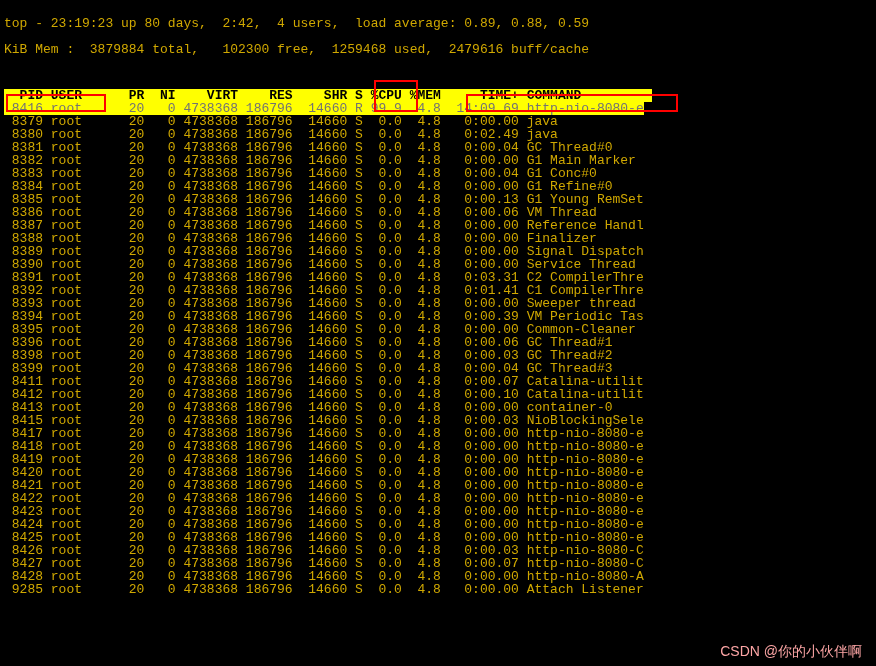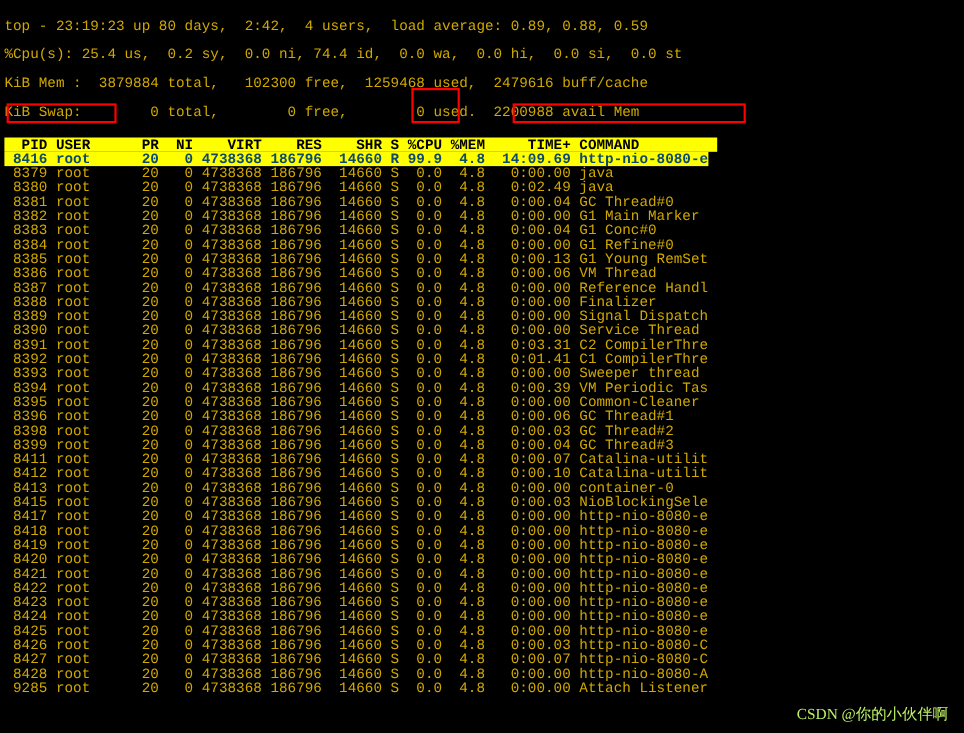--- a/index.html
+++ b/index.html
@@ -16,57 +16,55 @@
   }
   .terminal {
     padding: 4px;
     white-space: pre;
   }
   .header-row {
     background: #ffff00;
     color: #000;
     font-weight: bold;
     display: inline-block;
-    margin-top: 4px;
+    margin-top: 20px;
     position: relative;
   }
   .highlight-row {
     background: #ffff00;
-    color: #0c4a6e;
-    font-weight: bold;
+    color: #737373;
+    font-weight: normal;
     display: inline-block;
     position: relative;
     text-align: center;
   }
   .process-row {
     color: #d0a800;
   }
   .box-red {
     border: 2px solid #ff0000;
     position: absolute;
     pointer-events: none;
     z-index: 10;
   }
   .watermark {
     position: absolute;
     bottom: 8px;
     right: 14px;
-    color: #bef264;
+    color: #fca5a5;
     font-size: 14px;
-    font-family: Liberation Serif, serif;
+    font-family: Liberation Sans, sans-serif;
   }
 </style>
 </head>
 <body>
 
 <div class="terminal">
 <div>top - 23:19:23 up 80 days,  2:42,  4 users,  load average: 0.89, 0.88, 0.59</div>
-<div>%Cpu(s): 25.4 us,  0.2 sy,  0.0 ni, 74.4 id,  0.0 wa,  0.0 hi,  0.0 si,  0.0 st</div>
 <div>KiB Mem :  3879884 total,   102300 free,  1259468 used,  2479616 buff/cache</div>
-<div>KiB Swap:        0 total,        0 free,        0 used.  2200988 avail Mem </div>
 <div class="header-row">  PID USER      PR  NI    VIRT    RES    SHR S %CPU %MEM     TIME+ COMMAND         </div>
 <div id="process-list"><div><span class="highlight-row"> 8416 root      20   0 4738368 186796  14660 R 99.9  4.8  14:09.69 http-nio-8080-e</span></div><div class="process-row"> 8379 root      20   0 4738368 186796  14660 S  0.0  4.8   0:00.00 java</div><div class="process-row"> 8380 root      20   0 4738368 186796  14660 S  0.0  4.8   0:02.49 java</div><div class="process-row"> 8381 root      20   0 4738368 186796  14660 S  0.0  4.8   0:00.04 GC Thread#0</div><div class="process-row"> 8382 root      20   0 4738368 186796  14660 S  0.0  4.8   0:00.00 G1 Main Marker</div><div class="process-row"> 8383 root      20   0 4738368 186796  14660 S  0.0  4.8   0:00.04 G1 Conc#0</div><div class="process-row"> 8384 root      20   0 4738368 186796  14660 S  0.0  4.8   0:00.00 G1 Refine#0</div><div class="process-row"> 8385 root      20   0 4738368 186796  14660 S  0.0  4.8   0:00.13 G1 Young RemSet</div><div class="process-row"> 8386 root      20   0 4738368 186796  14660 S  0.0  4.8   0:00.06 VM Thread</div><div class="process-row"> 8387 root      20   0 4738368 186796  14660 S  0.0  4.8   0:00.00 Reference Handl</div><div class="process-row"> 8388 root      20   0 4738368 186796  14660 S  0.0  4.8   0:00.00 Finalizer</div><div class="process-row"> 8389 root      20   0 4738368 186796  14660 S  0.0  4.8   0:00.00 Signal Dispatch</div><div class="process-row"> 8390 root      20   0 4738368 186796  14660 S  0.0  4.8   0:00.00 Service Thread</div><div class="process-row"> 8391 root      20   0 4738368 186796  14660 S  0.0  4.8   0:03.31 C2 CompilerThre</div><div class="process-row"> 8392 root      20   0 4738368 186796  14660 S  0.0  4.8   0:01.41 C1 CompilerThre</div><div class="process-row"> 8393 root      20   0 4738368 186796  14660 S  0.0  4.8   0:00.00 Sweeper thread</div><div class="process-row"> 8394 root      20   0 4738368 186796  14660 S  0.0  4.8   0:00.39 VM Periodic Tas</div><div class="process-row"> 8395 root      20   0 4738368 186796  14660 S  0.0  4.8   0:00.00 Common-Cleaner</div><div class="process-row"> 8396 root      20   0 4738368 186796  14660 S  0.0  4.8   0:00.06 GC Thread#1</div><div class="process-row"> 8398 root      20   0 4738368 186796  14660 S  0.0  4.8   0:00.03 GC Thread#2</div><div class="process-row"> 8399 root      20   0 4738368 186796  14660 S  0.0  4.8   0:00.04 GC Thread#3</div><div class="process-row"> 8411 root      20   0 4738368 186796  14660 S  0.0  4.8   0:00.07 Catalina-utilit</div><div class="process-row"> 8412 root      20   0 4738368 186796  14660 S  0.0  4.8   0:00.10 Catalina-utilit</div><div class="process-row"> 8413 root      20   0 4738368 186796  14660 S  0.0  4.8   0:00.00 container-0</div><div class="process-row"> 8415 root      20   0 4738368 186796  14660 S  0.0  4.8   0:00.03 NioBlockingSele</div><div class="process-row"> 8417 root      20   0 4738368 186796  14660 S  0.0  4.8   0:00.00 http-nio-8080-e</div><div class="process-row"> 8418 root      20   0 4738368 186796  14660 S  0.0  4.8   0:00.00 http-nio-8080-e</div><div class="process-row"> 8419 root      20   0 4738368 186796  14660 S  0.0  4.8   0:00.00 http-nio-8080-e</div><div class="process-row"> 8420 root      20   0 4738368 186796  14660 S  0.0  4.8   0:00.00 http-nio-8080-e</div><div class="process-row"> 8421 root      20   0 4738368 186796  14660 S  0.0  4.8   0:00.00 http-nio-8080-e</div><div class="process-row"> 8422 root      20   0 4738368 186796  14660 S  0.0  4.8   0:00.00 http-nio-8080-e</div><div class="process-row"> 8423 root      20   0 4738368 186796  14660 S  0.0  4.8   0:00.00 http-nio-8080-e</div><div class="process-row"> 8424 root      20   0 4738368 186796  14660 S  0.0  4.8   0:00.00 http-nio-8080-e</div><div class="process-row"> 8425 root      20   0 4738368 186796  14660 S  0.0  4.8   0:00.00 http-nio-8080-e</div><div class="process-row"> 8426 root      20   0 4738368 186796  14660 S  0.0  4.8   0:00.03 http-nio-8080-C</div><div class="process-row"> 8427 root      20   0 4738368 186796  14660 S  0.0  4.8   0:00.07 http-nio-8080-C</div><div class="process-row"> 8428 root      20   0 4738368 186796  14660 S  0.0  4.8   0:00.00 http-nio-8080-A</div><div class="process-row"> 9285 root      20   0 4738368 186796  14660 S  0.0  4.8   0:00.00 Attach Listener</div></div>
 
 </div>
 
 <div class="box-red" style="left:6px; top:94px; width:100px; height:18px;"></div>
 <div class="box-red" style="left:374px; top:80px; width:44px; height:32px;"></div>
 <div class="box-red" style="left:466px; top:94px; width:212px; height:18px;"></div>
 
 <div class="watermark">CSDN @你的小伙伴啊</div>

